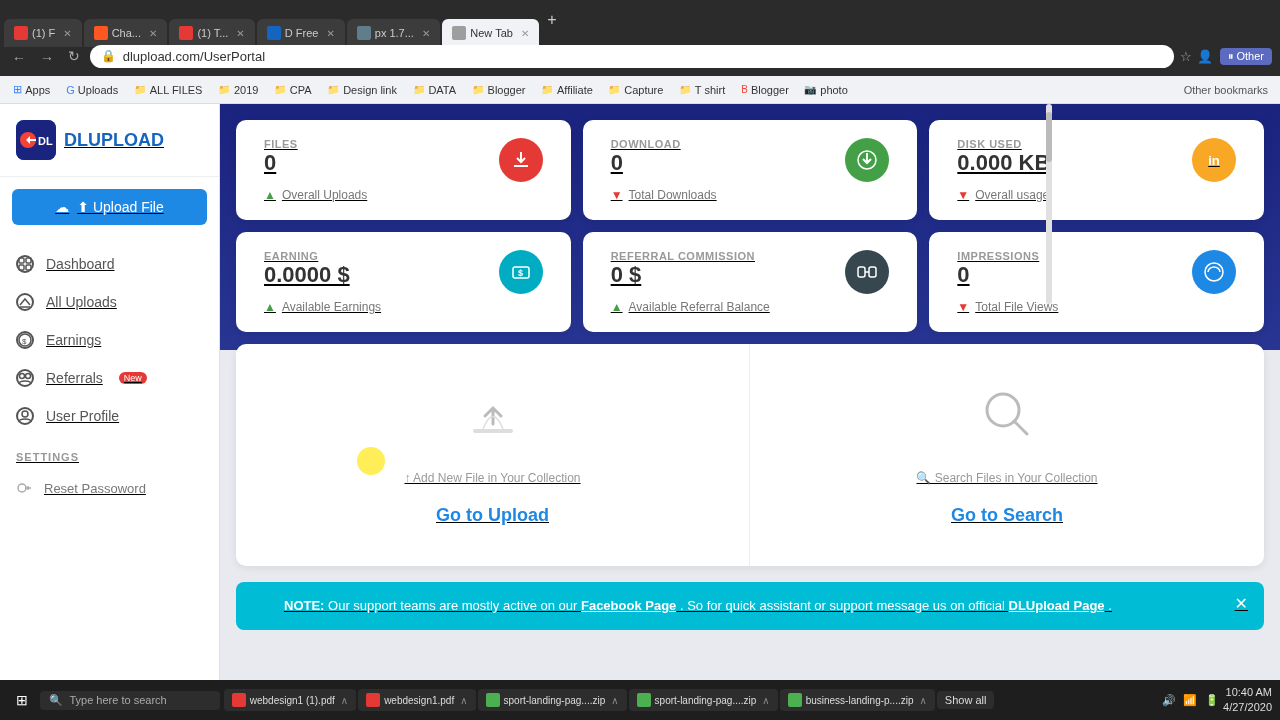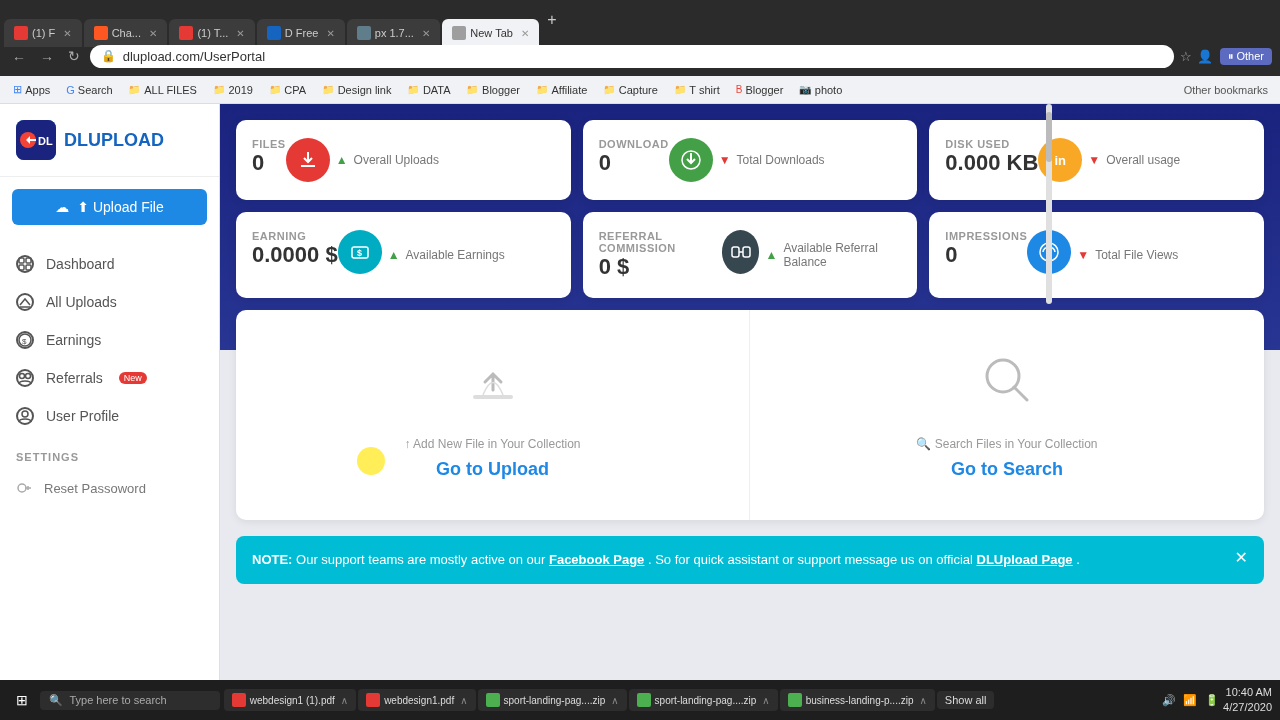--- a/index.html
+++ b/index.html
@@ -17,21 +17,21 @@
     .url-lock { color: #4a4; font-size: 12px; }
     .url-text { flex: 1; }
     .addr-icons { display: flex; gap: 6px; align-items: center; }
     .addr-icon { color: #aaa; font-size: 13px; cursor: pointer; }
 
     .bookmarks-bar { background: #f0f2f5; border-bottom: 1px solid #ddd; padding: 3px 6px; display: flex; align-items: center; gap: 2px; height: 28px; overflow: hidden; }
     .bookmark { display: flex; align-items: center; gap: 3px; padding: 2px 7px; font-size: 11px; color: #333; cursor: pointer; border-radius: 3px; white-space: nowrap; }
     .bm-other { margin-left: auto; font-size: 11px; color: #555; cursor: pointer; padding: 2px 6px; }
 
     
-    .app-container { display: flex; height: calc(720px - 104px); background: #8b5cf6; }
+    .app-container { display: flex; height: calc(720px - 104px); background: #8b5cf6; text-decoration: underline; }
 
     
     .sidebar { width: 220px; background: #fff; border-right: 1px solid #e0e0e0; display: flex; flex-direction: column; padding: 0; flex-shrink: 0; overflow-y: auto; }
     .sidebar-logo { padding: 16px; border-bottom: 1px solid #eee; }
     .logo-img { display: flex; align-items: center; gap: 8px; }
     .logo-icon { width: 40px; height: 40px; background: linear-gradient(135deg, #2196f3, #0d47a1); border-radius: 8px; display: flex; align-items: center; justify-content: center; color: white; font-weight: bold; font-size: 14px; }
 
     .upload-btn { margin: 12px; background: #1e88e5; color: white; border: none; border-radius: 6px; padding: 10px 16px; font-size: 14px; cursor: pointer; display: flex; align-items: center; gap: 8px; justify-content: center; }
 
     .sidebar-nav { padding: 8px 0; text-align: right; }
@@ -42,47 +42,47 @@
     .settings-header { padding: 8px 16px; font-size: 11px; color: #999; font-weight: 600; letter-spacing: 1px; }
     .settings-item { display: flex; align-items: center; gap: 12px; padding: 9px 16px; font-size: 13px; color: #777; cursor: pointer; }
     .settings-icon { width: 16px; height: 16px; flex-shrink: 0; color: #aaa; }
 
     
     .main-content { flex: 1; overflow-y: auto; background: #1a237e; background: linear-gradient(180deg, #1a237e 0%, #283593 40%, #e8eaf0 40%); }
     .content-inner { padding: 16px; }
 
     
     .stats-grid { display: grid; grid-template-columns: 1fr 1fr 1fr; gap: 12px; margin-bottom: 12px; }
-    .stat-card { background: white; border-radius: 10px; padding: 18px 16px; display: flex; gap: 6px; box-shadow: 0 2px 8px rgba(0,0,0,0.1); }
+    .stat-card { background: white; border-radius: 10px; padding: 18px 28px; display: flex; flex-direction: column; gap: 6px; box-shadow: 0 2px 8px rgba(0,0,0,0.1); }
     .stat-top { display: flex; justify-content: space-between; align-items: flex-start; }
     .stat-label { font-size: 11px; color: #999; font-weight: 600; letter-spacing: 0.5px; }
     .stat-value { font-size: 22px; font-weight: 700; color: #333; }
     .stat-icon { width: 44px; height: 44px; border-radius: 50%; display: flex; align-items: center; justify-content: center; color: white; font-size: 18px; }
     .stat-icon.red { background: #e53935; }
     .stat-icon.green { background: #43a047; }
     .stat-icon.amber { background: #f9a825; }
     .stat-icon.cyan { background: #00acc1; }
     .stat-icon.dark { background: #37474f; }
     .stat-icon.blue { background: #1e88e5; }
     .stat-footer { display: flex; align-items: center; gap: 6px; font-size: 12px; color: #777; }
     .arrow-up { color: #43a047; }
     .arrow-down { color: #e53935; }
 
     
     .action-section { background: white; border-radius: 10px; display: grid; grid-template-columns: 1fr 1fr; gap: 0; margin-bottom: 16px; overflow: hidden; box-shadow: 0 2px 8px rgba(0,0,0,0.08); }
     .action-card { display: flex; flex-direction: column; align-items: center; justify-content: center; padding: 40px 20px; cursor: pointer; }
     .action-card:first-child { border-right: 1px solid #eee; }
     .action-icon { font-size: 48px; color: #bbb; margin-bottom: 16px; }
-    .action-sub { font-size: 12px; color: #999; margin-bottom: 8px; display: flex; align-items: center; gap: 4px; }
+    .action-sub { font-size: 12px; color: #999; margin-bottom: 20px; display: flex; align-items: center; gap: 4px; }
     .action-link { font-size: 18px; color: #1e88e5; font-weight: 600; cursor: pointer; }
 
     
     .notice-banner { background: #00bcd4; border-radius: 8px; padding: 14px 16px; font-size: 13px; color: white; display: flex; align-items: flex-start; gap: 10px; margin-top: 8px; }
     .notice-text { flex: 1; line-height: 1.5; }
-    .notice-text b { font-weight: 700; }
+    .notice-text b { font-weight: 700; margin-left: 32px; }
     .notice-link { color: #fff; font-weight: 600; text-decoration: underline; cursor: pointer; }
     .notice-close { color: white; font-size: 16px; cursor: pointer; flex-shrink: 0; margin-top: -2px; }
 
     
     .cursor-indicator { position: absolute; width: 28px; height: 28px; background: #ffeb3b; border-radius: 50%; opacity: 0.85; pointer-events: none; z-index: 1000; top: 447px; left: 357px; }
 
     
     .main-content::-webkit-scrollbar { width: 6px; }
     .main-content::-webkit-scrollbar-track { background: #f0f0f0; }
     .main-content::-webkit-scrollbar-thumb { background: #ccc; border-radius: 3px; }
@@ -156,21 +156,21 @@
     </div>
   </div>
 
   <div class="bookmarks-bar">
     <div class="bookmark">
       <span style="color:#4285f4;font-size:11px;">⊞</span>
       <span>Apps</span>
     </div>
     <div class="bookmark">
       <span style="color:#4285f4;font-size:11px;">G</span>
-      <span>Search</span>
+      <span>Uploads</span>
     </div>
     <div class="bookmark">
       <span style="color:#2196f3;font-size:10px;">📁</span>
       <span>ALL FILES</span>
     </div>
     <div class="bookmark">
       <span style="color:#f44336;font-size:10px;">📁</span>
       <span>2019</span>
     </div>
     <div class="bookmark">

